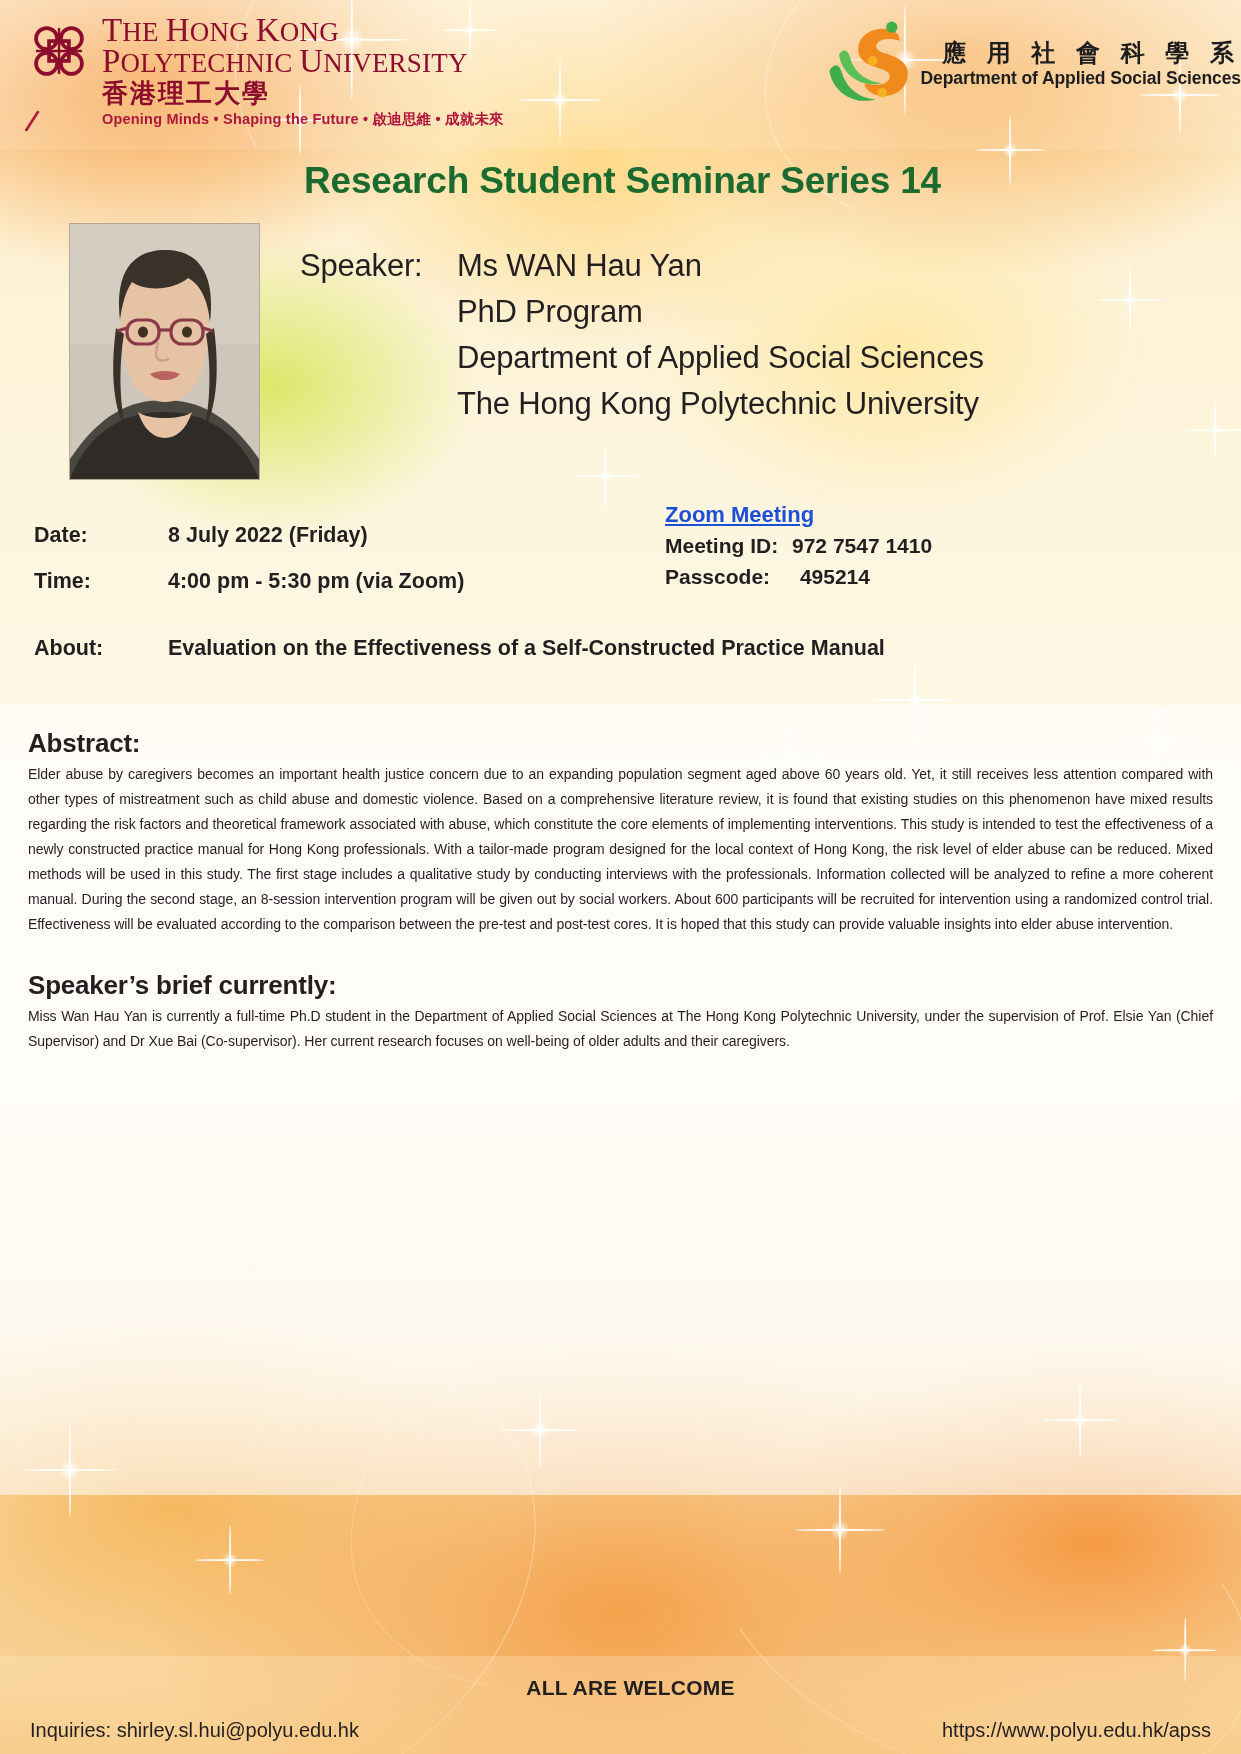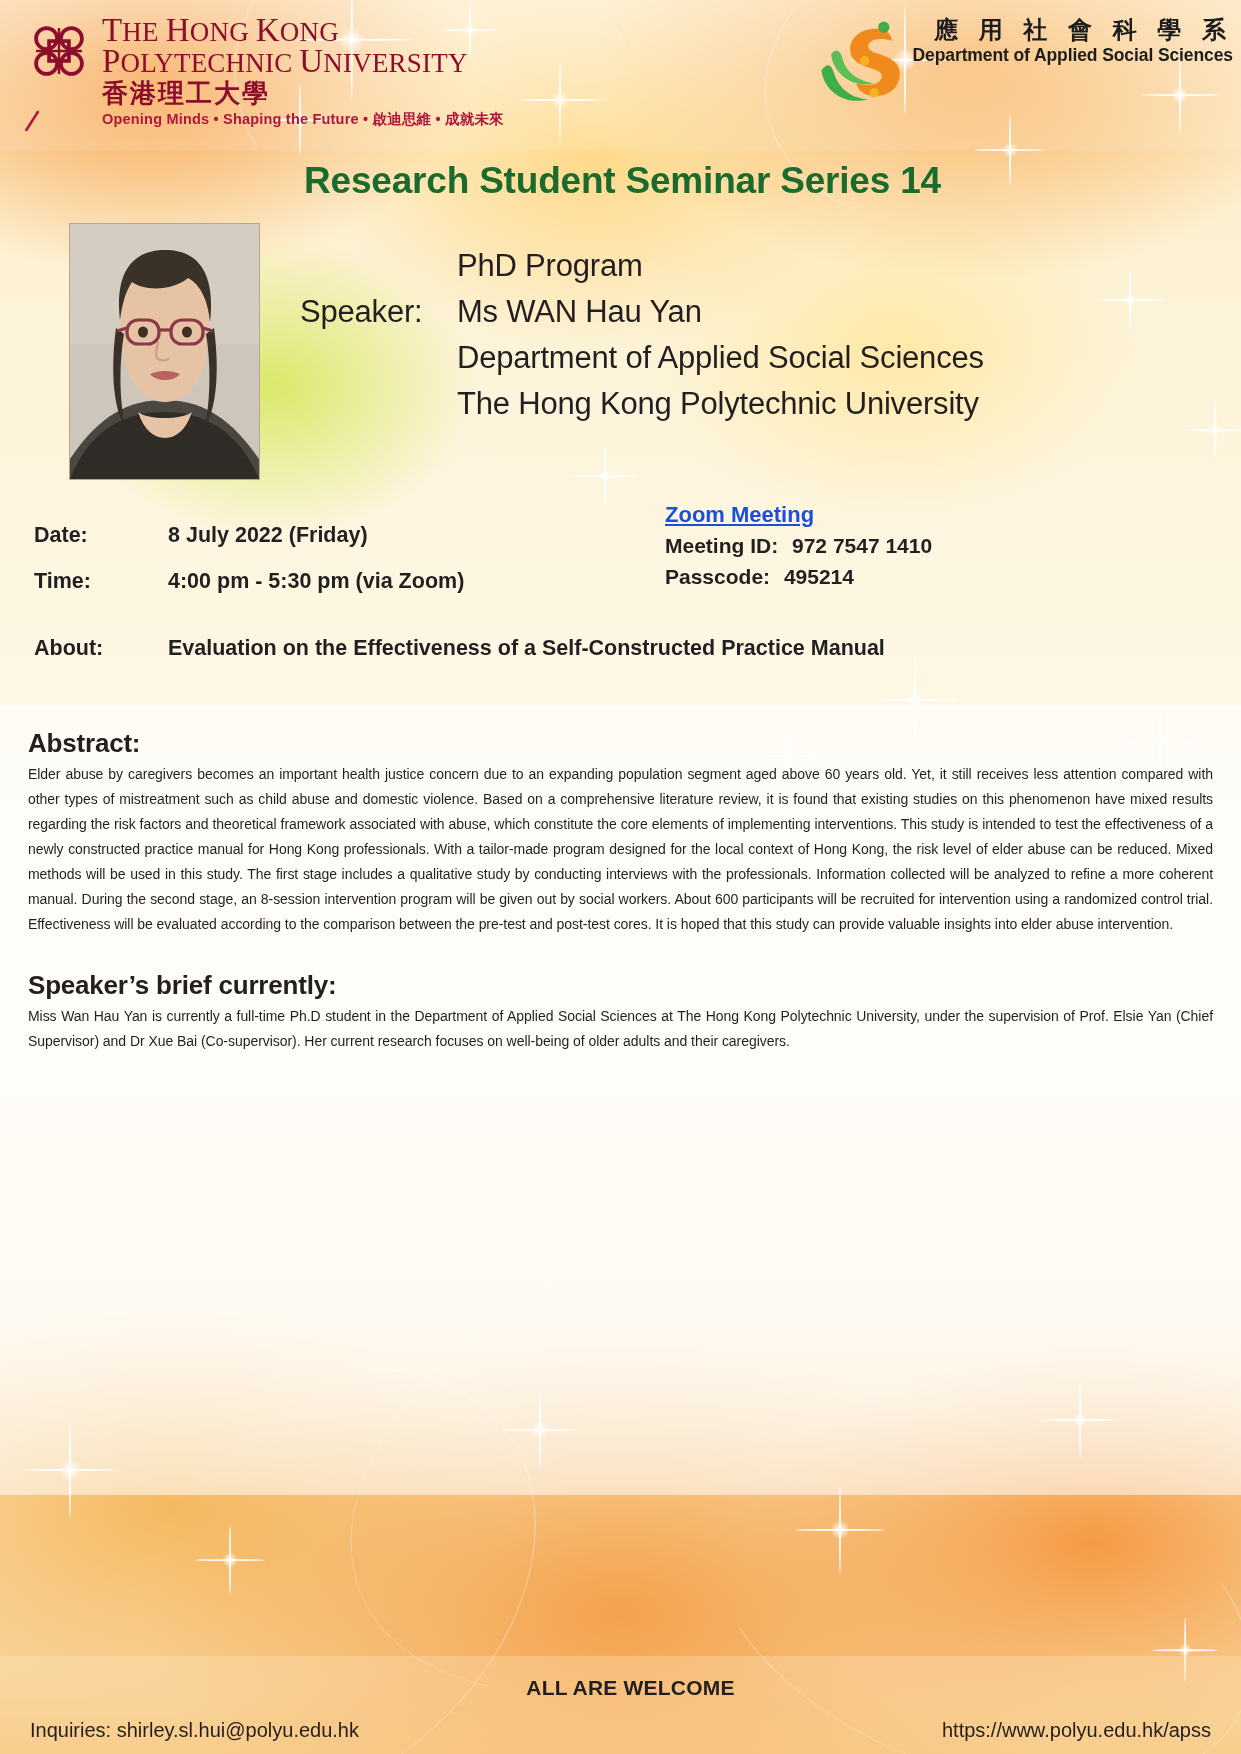--- a/index.html
+++ b/index.html
@@ -132,24 +132,24 @@
   .polyu-slash {
     position: absolute;
     left: 24px;
     top: 110px;
     width: 18px;
     height: 22px;
   }
 
   .apss-logo {
     position: absolute;
-    right: 8px;
+    right: 0;
     top: 16px;
     display: flex;
-    align-items: flex-start;
+    align-items: center;
   }
   .apss-mark { width: 96px; height: 96px; flex: none; }
   .apss-text { margin-left: 10px; text-align: right; }
   .apss-zh {
     font-size: 24px;
     font-weight: bold;
     color: #1d1d1d;
     letter-spacing: 7px;
     line-height: 28px;
     white-space: nowrap;
@@ -441,26 +441,26 @@
       <ellipse cx="117" cy="108" rx="5" ry="5.5" fill="#40301f"></ellipse>
       <path d="M88 118 C86 130 84 134 90 136 C94 137 98 136 99 134" fill="none" stroke="#cfa183" stroke-width="2.4"></path>
       <path d="M80 150 C88 146 102 146 110 150 C103 158 87 158 80 150 Z" fill="#b9635e"></path>
       <path d="M0 255 C18 210 50 188 94 188 C138 188 170 210 189 255 Z" fill="#2f2b27"></path>
       <path d="M68 188 C74 206 84 214 95 214 C106 214 116 206 122 188 C112 196 78 196 68 188 Z" fill="#e7c3a6"></path>
     </svg>
   </div>
 
   <div class="speaker-block">
     <div class="speaker-line">
+      <span class="speaker-label">Speaker:</span>
+      <span>Ms WAN Hau Yan</span>
+    </div>
+    <div class="speaker-line">
       <span class="speaker-label"></span>
       <span>PhD Program</span>
-    </div>
-    <div class="speaker-line">
-      <span class="speaker-label">Speaker:</span>
-      <span>Ms WAN Hau Yan</span>
     </div>
     <div class="speaker-line">
       <span class="speaker-label"></span>
       <span>Department of Applied Social Sciences</span>
     </div>
     <div class="speaker-line">
       <span class="speaker-label"></span>
       <span>The Hong Kong Polytechnic University</span>
     </div>
   </div>
@@ -477,21 +477,21 @@
   </div>
 
   <div class="zoom-block">
     <a class="zoom-link" href="#">Zoom Meeting</a>
     <div class="zoom-row">
       <span>Meeting ID:</span>
       <span class="val">972 7547 1410</span>
     </div>
     <div class="zoom-row">
       <span>Passcode:</span>
-      <span class="val" style="margin-left:8px">495214</span>
+      <span class="val" style="margin-left:24px">495214</span>
     </div>
   </div>
 
   <div class="topic-block">
     <div class="topic-row">
       <span class="topic-label">About:</span>
       <span class="topic-text">Evaluation on the Effectiveness of a Self-Constructed Practice Manual</span>
     </div>
   </div>
 

